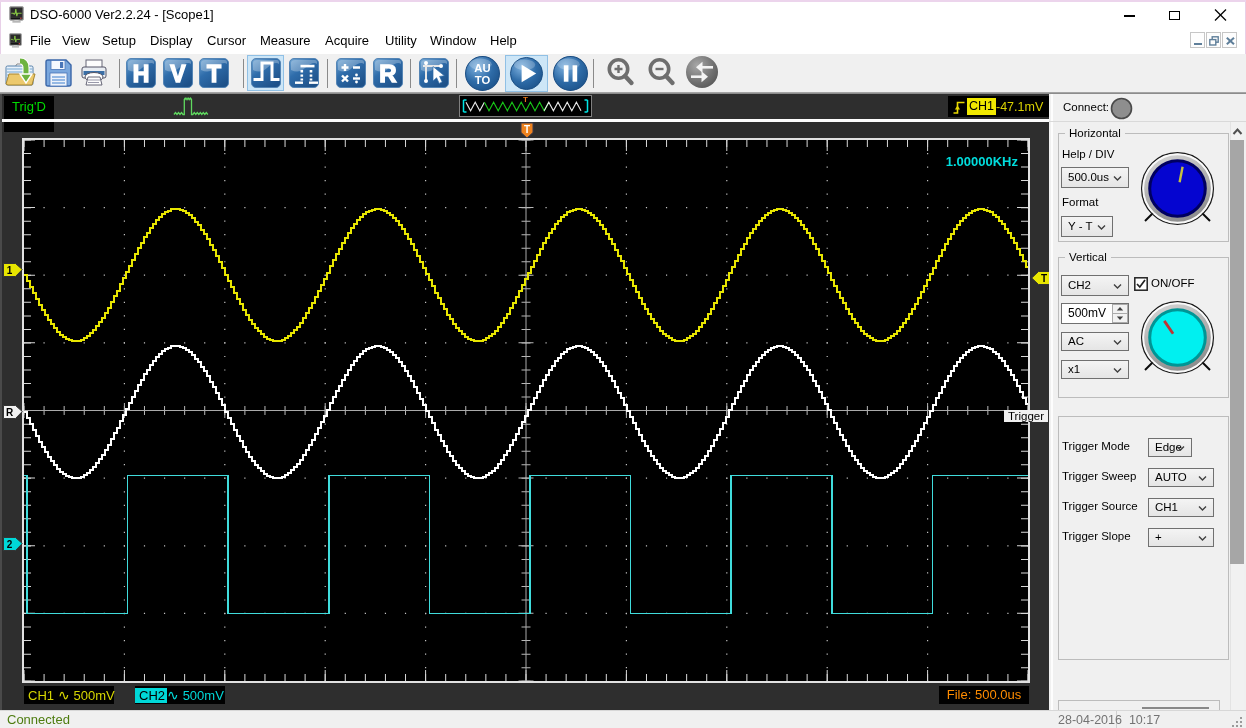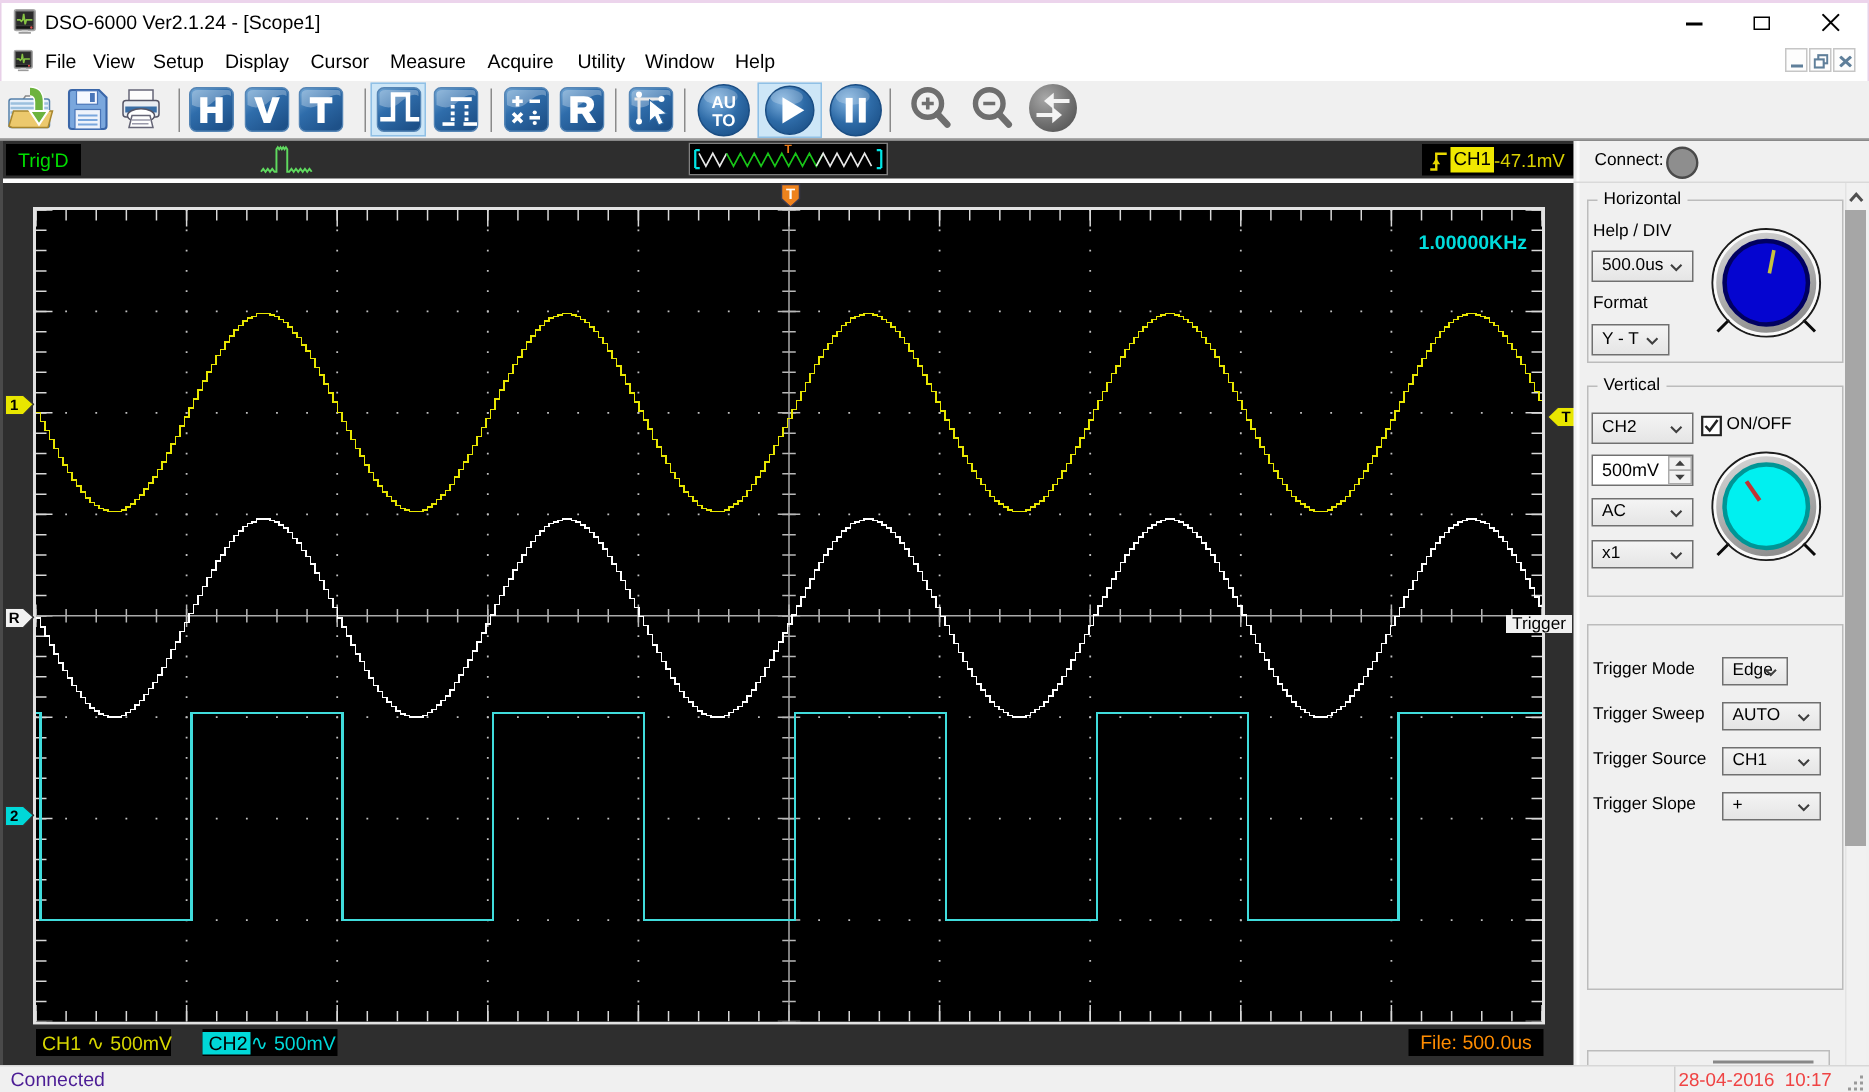--- a/index.html
+++ b/index.html
@@ -15,21 +15,21 @@
 <div class="abs" style="left:1245px;top:2px;width:1px;height:726px;background:#e8d0e8"></div>
 <svg class="abs" style="left:9px;top:6px" width="15" height="17" viewBox="0 0 15 17">
 <rect x="0.5" y="0.5" width="14" height="13.8" rx="1.5" fill="#6a6a6a" stroke="#a8a8a8"></rect>
 <rect x="1.8" y="1.8" width="11.4" height="9.4" fill="#2b2b2b"></rect>
 <polyline points="2.3,7.2 4.3,7.2 5.2,8.2 6.2,7.2 6.8,3.2 7.8,10.2 8.6,7.2 10.4,7.2 12.6,7.2" fill="none" stroke="#86c443" stroke-width="1.1"></polyline>
 <rect x="1.8" y="11.4" width="11.4" height="1.8" fill="#141414"></rect>
     <circle cx="11.9" cy="12.3" r="0.8" fill="#e05050"></circle>
 <rect x="5.4" y="14.2" width="4.2" height="1" fill="#d5d5d5"></rect>
     <rect x="3.4" y="15.3" width="8.2" height="1.2" fill="#9a9a9a"></rect>
   </svg>
-<span class="abs" style="left:30px;top:7px;font-size:13px;color:#000">DSO-6000 Ver2.1.24 - [Scope1]</span>
+<span class="abs" style="left:30px;top:7px;font-size:13px;color:#000">DSO-6000 Ver2.2.24 - [Scope1]</span>
 <div class="abs" style="left:1124px;top:15px;width:11px;height:1.5px;background:#000"></div>
 <div class="abs" style="left:1169px;top:11px;width:11px;height:9px;border:1.2px solid #000"></div>
 <svg class="abs" style="left:1214px;top:9px" width="13" height="12" viewBox="0 0 13 12">
     <line x1="1" y1="0.5" x2="12" y2="11.5" stroke="#000" stroke-width="1.2"></line>
     <line x1="12" y1="0.5" x2="1" y2="11.5" stroke="#000" stroke-width="1.2"></line>
   </svg>
 <svg class="abs" style="left:9px;top:33px" width="13" height="15" viewBox="0 0 15 17">
 <rect x="0.5" y="0.5" width="14" height="13.8" rx="1.5" fill="#6a6a6a" stroke="#a8a8a8"></rect>
 <rect x="1.8" y="1.8" width="11.4" height="9.4" fill="#2b2b2b"></rect>
 <polyline points="2.3,7.2 4.3,7.2 5.2,8.2 6.2,7.2 6.8,3.2 7.8,10.2 8.6,7.2 10.4,7.2 12.6,7.2" fill="none" stroke="#86c443" stroke-width="1.1"></polyline>
@@ -259,21 +259,21 @@
     </defs>
 <circle cx="17" cy="17" r="16" fill="url(#gr)"></circle>
 <path d="M28,12.3 h-15" stroke="#f4f4f4" stroke-width="2.6" fill="none"></path>
 <path d="M17.5,6.8 l-6.5,5.5 6.5,5.5 z" fill="#f4f4f4"></path>
 <path d="M6,21.7 h15" stroke="#f4f4f4" stroke-width="2.6" fill="none"></path>
 <path d="M16.5,16.2 l6.5,5.5 -6.5,5.5 z" fill="#f4f4f4"></path>
   </svg>
 <div class="abs" style="left:0;top:92px;width:1246px;height:2px;background:linear-gradient(#b0b0b0,#808080)"></div>
 <div class="abs" style="left:0;top:94px;width:1050px;height:616px;background:#2e2e2e"></div>
 <div class="abs" style="left:0;top:94px;width:2px;height:616px;background:#4a4a4a"></div>
-<div class="abs" style="left:4px;top:96px;width:50px;height:21px;background:#000;color:#00dd00;font-size:13px;padding:3px 0 0 8px">Trig'D</div>
+<div class="abs" style="left:4px;top:96px;width:50px;height:36px;background:#000;color:#00dd00;font-size:13px;padding:3px 0 0 8px">Trig'D</div>
 <svg class="abs" style="left:172px;top:96px" width="38" height="21" viewBox="0 0 38 21">
 <path d="M2,18.5 l1.5,-2 1.5,2 1.5,-2 1.5,2 1.5,-2 1.5,2 1.3,0 0,-15 0.9,-1.3 0.9,1.3 0.9,-1.3 0.9,1.3 0.9,-1.3 0.9,1.3 0.9,-1.3 0.9,1.3 0,15 1.3,0 1.5,-2 1.5,2 1.5,-2 1.5,2 1.5,-2 1.5,2 1.5,-2 1.5,2 1.5,-2 1.5,2" fill="none" stroke="#5fd95f" stroke-width="1.3"></path>
   </svg>
 <svg class="abs" style="left:459px;top:95px" width="133" height="22" viewBox="0 0 133 22">
 <rect x="0.5" y="0.5" width="132" height="21" fill="#000" stroke="#808080"></rect>
 <path d="M4.5,5 v12 M4.5,5 h3 M4.5,17 h3" stroke="#00e5e5" stroke-width="1.5" fill="none"></path>
 <path d="M128.5,5 v12 M128.5,5 h-3 M128.5,17 h-3" stroke="#00e5e5" stroke-width="1.5" fill="none"></path>
 <path d="M7.0,7.2 L11.6,15.8 L16.2,7.2 L20.8,15.8 L25.4,7.2" fill="none" stroke="#e8e8e8" stroke-width="1.1"></path>
 <path d="M25.4,7.2 L30.0,15.8 L34.6,7.2 L39.2,15.8 L43.8,7.2 L48.4,15.8 L53.0,7.2 L57.6,15.8 L62.2,7.2 L66.8,15.8 L71.4,7.2 L76.0,15.8 L80.6,7.2 L85.2,15.8 L89.8,7.2" fill="none" stroke="#18c518" stroke-width="1.1"></path>
 <path d="M85.2,15.8 L89.8,7.2 L94.4,15.8 L99.0,7.2 L103.6,15.8 L108.2,7.2 L112.8,15.8 L117.4,7.2 L122.0,15.8" fill="none" stroke="#e8e8e8" stroke-width="1.1"></path>
@@ -442,20 +442,20 @@
       <polyline points="1,1.5 4.5,5 8,1.5" fill="none" stroke="#404040" stroke-width="1.4"></polyline>
     </svg></div>
 <span class="rlab" style="left:1062px;top:530px">Trigger Slope</span>
 <div class="combo" style="left:1148px;top:528px;width:66px;height:19px;line-height:17px">+<svg style="position:absolute;right:6px;top:6px" width="9" height="7" viewBox="0 0 9 7">
       <polyline points="1,1.5 4.5,5 8,1.5" fill="none" stroke="#404040" stroke-width="1.4"></polyline>
     </svg></div>
 <div class="fset" style="left:1058px;top:700px;width:162px;height:28px;border-bottom:none"></div>
 <span class="grouplab" style="left:1062px;top:712px">Move Waveform</span>
 <div class="abs" style="left:1142px;top:707px;width:67px;height:1.5px;background:#888"></div>
 <div class="abs" style="left:0;top:710px;width:1246px;height:18px;background:#f0f0f0;border-top:1px solid #d7d7d7"></div>
-<span class="abs" style="left:7px;top:712px;font-size:13px;color:#4c1d95">Connected</span>
+<span class="abs" style="left:7px;top:712px;font-size:13px;color:#4d7c0f">Connected</span>
 <div class="abs" style="left:1116px;top:711px;width:1px;height:17px;background:#d0d0d0"></div>
-<span class="abs" style="left:1119px;top:712.5px;font-size:12.5px;color:#ef4444">28-04-2016&nbsp;&nbsp;10:17</span>
+<span class="abs" style="left:1058px;top:712.5px;font-size:12.5px;color:#737373">28-04-2016&nbsp;&nbsp;10:17</span>
 <div class="abs" style="left:1240px;top:717px;width:2px;height:2px;background:#9a9a9a"></div>
 <div class="abs" style="left:1240px;top:721px;width:2px;height:2px;background:#9a9a9a"></div>
 <div class="abs" style="left:1240px;top:725px;width:2px;height:2px;background:#9a9a9a"></div>
 <div class="abs" style="left:1236px;top:721px;width:2px;height:2px;background:#9a9a9a"></div>
 <div class="abs" style="left:1236px;top:725px;width:2px;height:2px;background:#9a9a9a"></div>
 <div class="abs" style="left:1232px;top:725px;width:2px;height:2px;background:#9a9a9a"></div>
 </body></html>

